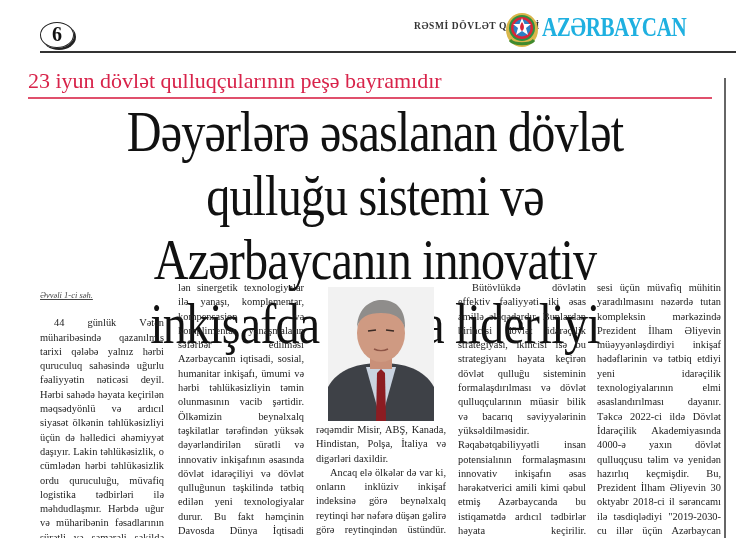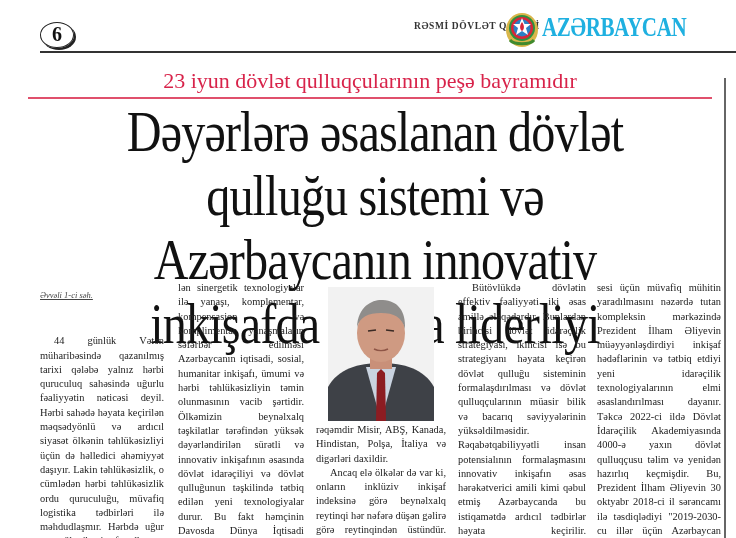--- a/index.html
+++ b/index.html
@@ -21,21 +21,21 @@
     letter-spacing: 0.6px; color: #333;
   }
   .emblem { position: absolute; left: 504px; top: 10px; width: 36px; height: 38px; }
   .brand {
     position: absolute; left: 542px; top: 12px;
     font-family: "Liberation Serif", serif; font-weight: bold; font-size: 27px;
     color: #1fb0e0; letter-spacing: -0.5px; transform: scaleX(0.78); transform-origin: left center;
   }
 
   .kicker {
-    position: absolute; left: 28px; top: 68px; width: 684px; text-align: center;
+    position: absolute; left: 28px; top: 68px; width: 684px; text-align: left;
     font-family: "Liberation Serif", serif; font-size: 22px; color: #d8234a;
   }
   .kicker-rule { position: absolute; left: 28px; top: 97px; width: 684px; height: 2px; background: #e0506c; }
   .vrule { position: absolute; left: 724px; top: 78px; width: 2px; height: 460px; background: #666; }
 
   .headline {
     position: absolute; left: 30px; top: 100px; width: 690px; text-align: center;
     font-family: "Liberation Serif", serif; font-size: 56px; line-height: 64px;
     color: #111; transform: scaleX(0.86); transform-origin: center top;
     letter-spacing: -1px;
@@ -46,21 +46,21 @@
     font-family: "Liberation Serif", serif; font-size: 10.4px; line-height: 14.3px;
     color: #222; text-align: justify;
   }
   .col p { text-indent: 14px; }
   .col p.noindent { text-indent: 0; }
   .c1 { left: 40px; width: 124px; }
   .c2 { left: 178px; width: 126px; top: 281px; }
   .c3 { left: 316px; width: 130px; top: 423px; }
   .c4 { left: 458px; width: 128px; top: 281px; }
   .c5 { left: 597px; width: 124px; top: 281px; }
-  .cont { font-size: 8.5px; font-style: italic; text-decoration: underline; color: #444; margin-bottom: 32px; text-indent: 0 !important; }
+  .cont { font-size: 8.5px; font-style: italic; text-decoration: underline; color: #444; margin-bottom: 14px; text-indent: 0 !important; }
 
   .photo { position: absolute; left: 328px; top: 287px; width: 106px; height: 134px; overflow: hidden; background: #f1f1f1; }
 </style>
 </head>
 <body>
 
 <div class="header">
   <div class="page-num">6</div>
   <div class="tagline">RƏSMİ DÖVLƏT QƏZETİ</div>
   <svg class="emblem" viewBox="0 0 36 38">

